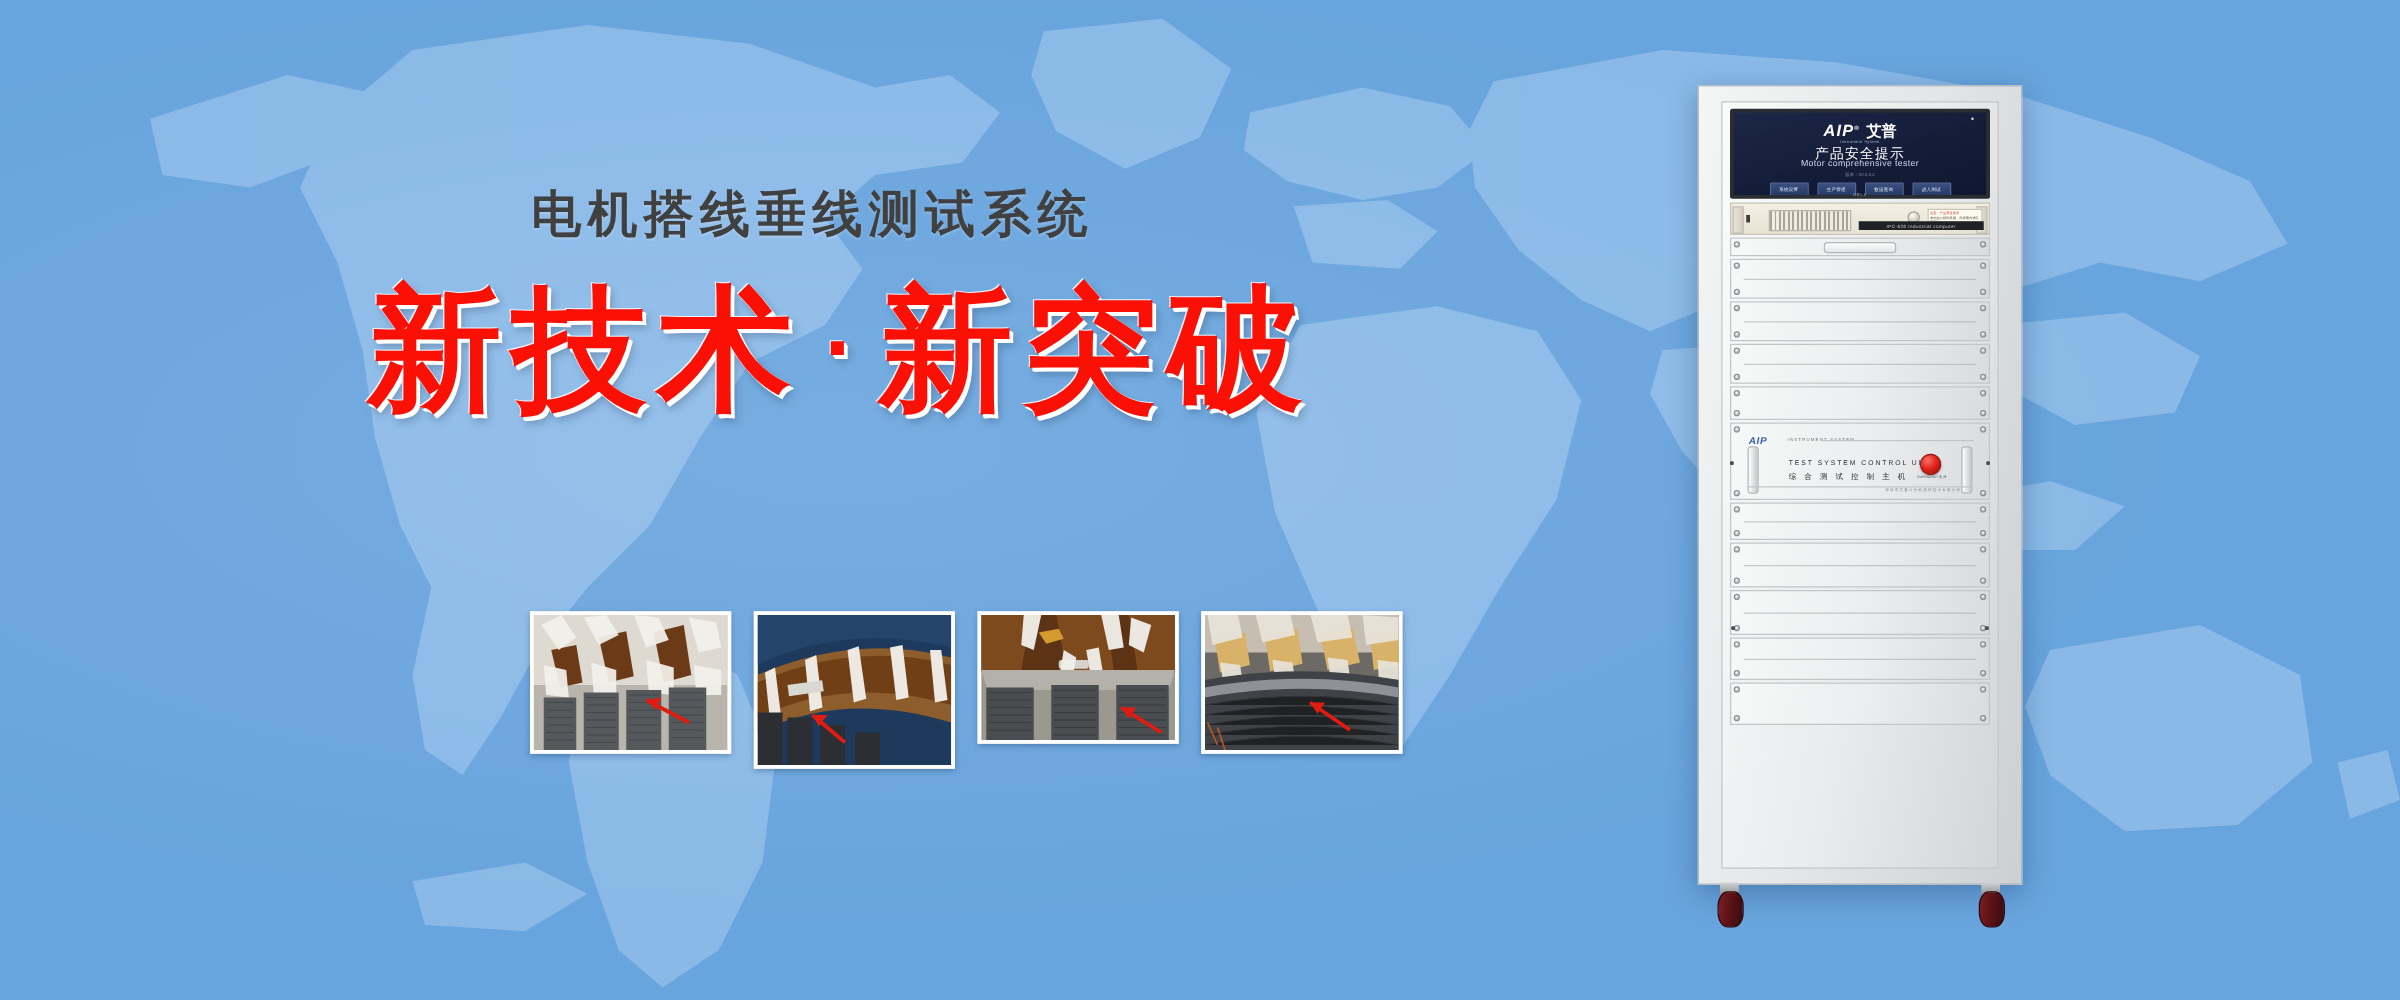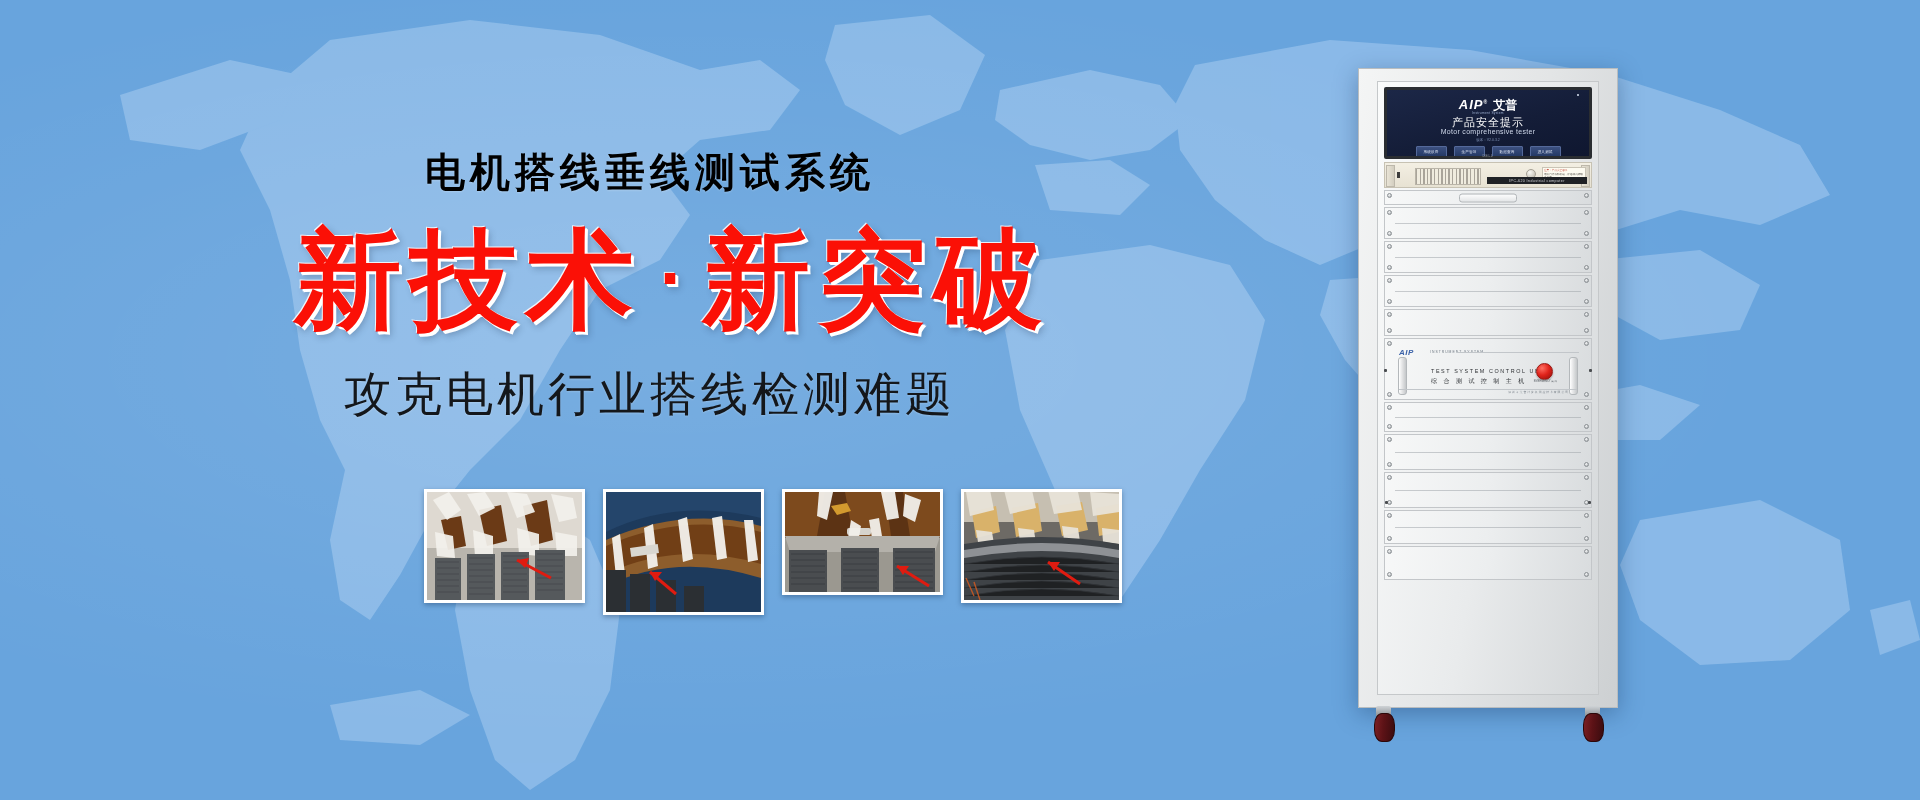--- a/index.html
+++ b/index.html
@@ -43,21 +43,21 @@
   #text-block {
     position: absolute;
     left: 0;
     top: 150px;
     width: 1300px;
     text-align: center;
   }
   #eyebrow {
     font-size: 40px;
     font-weight: bold;
-    color: #000000;
+    color: #404040;
     letter-spacing: 5px;
     line-height: 1.1;
     text-shadow: 0 1px 2px rgba(255,255,255,0.22);
   }
   #headline {
     margin-top: 26px;
     font-size: 108px;
     font-weight: bold;
     color: #fb1006;
     letter-spacing: 8px;
@@ -490,21 +490,20 @@
       </g>
     </svg>
     <div class="bg-grad"></div>
   </div>
 
   <div id="text-block">
     <div id="eyebrow">电机搭线垂线测试系统</div>
     <div id="headline">
       <span>新技术</span><span class="dot">·</span><span>新突破</span>
     </div>
-    <div id="tagline">攻克电机行业搭线检测难题</div>
   </div>
 
   <div id="thumbs">
 
     <div class="thumb">
       <svg viewBox="0 0 155 108" preserveAspectRatio="none">
         <rect width="155" height="108" fill="#b9b5ad"></rect>
         <rect x="0" y="0" width="155" height="56" fill="#ded9d1"></rect>
         <g fill="#6b3a16">
           <path d="M14 28 l20 -4 l5 30 l-18 4 Z"></path>

